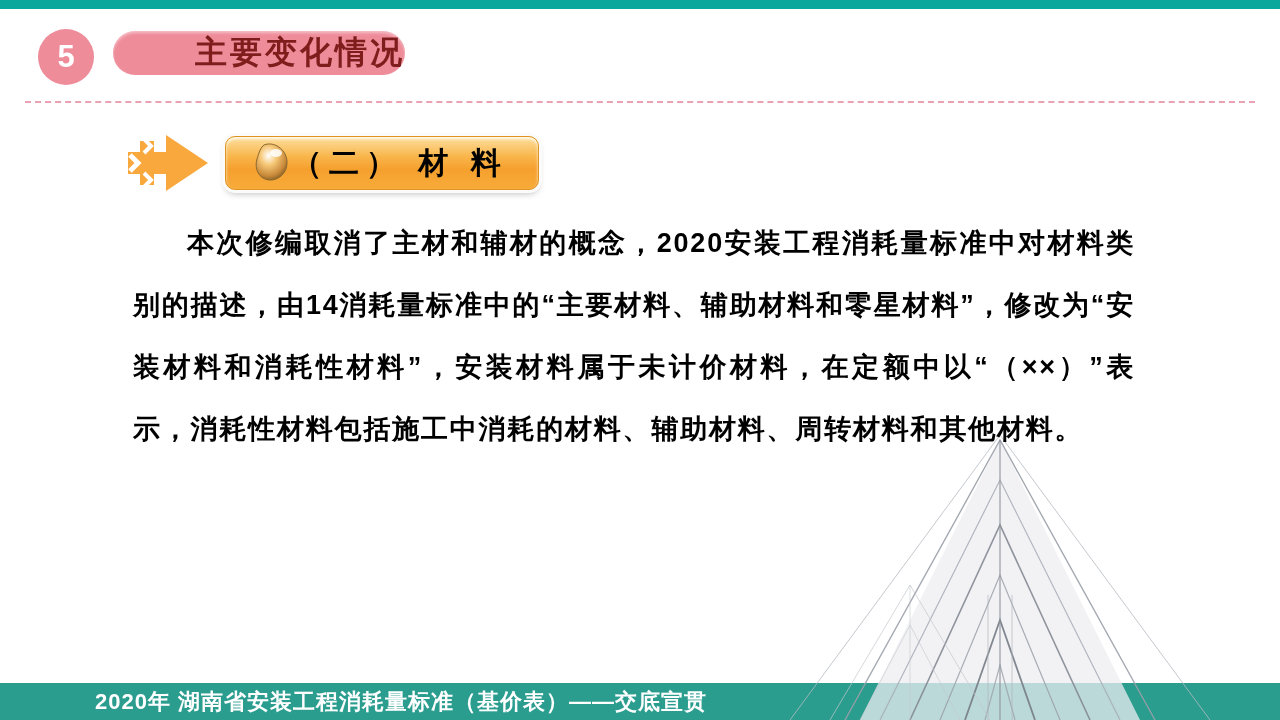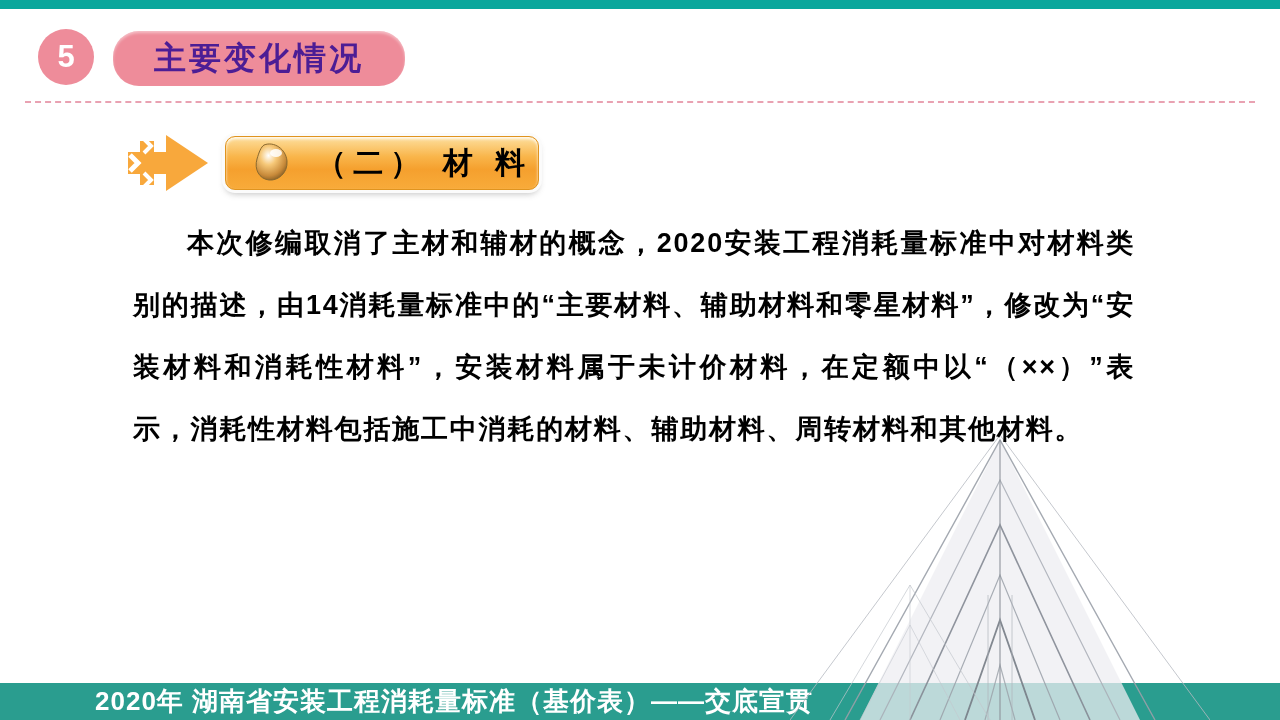--- a/index.html
+++ b/index.html
@@ -14,61 +14,61 @@
     background:#0aa79c;z-index:4;
   }
   
   .num-badge{
     position:absolute;left:38px;top:29px;width:56px;height:56px;
     background:#ee8c9a;border-radius:50%;
     display:flex;align-items:center;justify-content:center;
     color:#ffffff;font-size:31px;font-weight:bold;z-index:4;
   }
   .title-pill{
-    position:absolute;left:113px;top:31px;width:292px;height:55px;
+    position:absolute;left:113px;top:31px;width:292px;height:44px;
     background:#ee8c9a;border-radius:26px;
-    display:flex;align-items:center;justify-content:center;
-    color:#4c1d95;font-size:32px;font-weight:bold;letter-spacing:3px;
+    display:flex;align-items:center;justify-content:flex-end;
+    color:#7f1d1d;font-size:32px;font-weight:bold;letter-spacing:3px;
     box-shadow:inset 0 2px 3px rgba(255,255,255,.45);z-index:4;
   }
   .dashed-divider{
     position:absolute;left:25px;top:101px;width:1230px;height:0;
     border-top:2px dashed #e9a2b2;z-index:4;
   }
   
   .arrow-wrap{position:absolute;left:120px;top:127px;width:92px;height:72px;z-index:4;}
   .sub-btn{
     position:absolute;left:225px;top:136px;width:312px;height:52px;
     border-radius:10px;
     background:linear-gradient(180deg,#fddf9e 0%,#f9b54a 38%,#f5a02e 62%,#f8ab3a 100%);
     border:1px solid #e0941f;
     box-shadow:0 0 0 3px #fbfbfb,0 4px 6px rgba(120,120,120,.45),inset 0 2px 3px rgba(255,255,255,.85);
     display:flex;align-items:center;z-index:4;
   }
   .sub-btn .drop{margin-left:26px;width:40px;height:44px;flex:0 0 auto;}
   .sub-btn .lbl{
-    flex:1;text-align:right;color:#000;
+    flex:1;text-align:left;color:#000;
     font-size:30px;font-weight:bold;letter-spacing:7px;
-    padding-right:6px;white-space:nowrap;
+    padding-right:18px;white-space:nowrap;
   }
   
   .content{
     position:absolute;left:133px;top:212px;width:1002px;z-index:3;
     color:#000;font-size:27px;font-weight:bold;line-height:62px;
     letter-spacing:1.8px;text-align:justify;
   }
   .content p{margin:0;text-indent:2em;}
   
   .footer-bar{
     position:absolute;left:0;top:683px;width:1280px;height:37px;
     background:#2a9d8f;z-index:1;
     display:flex;align-items:center;
   }
   .footer-text{
-    margin-left:95px;color:#ffffff;font-size:26px;font-weight:bold;
+    margin-left:95px;color:#ffffff;font-size:22px;font-weight:bold;
     letter-spacing:1px;white-space:nowrap;
   }
   
   .watermark{position:absolute;left:790px;top:425px;width:420px;height:295px;z-index:2;pointer-events:none;}
 </style>
 </head>
 <body>
 
 <div class="top-bar"></div>
 

